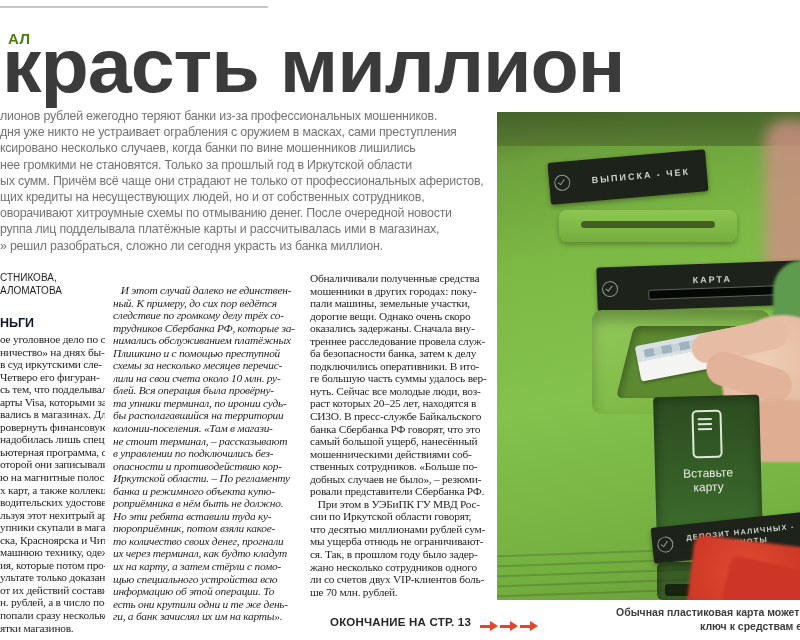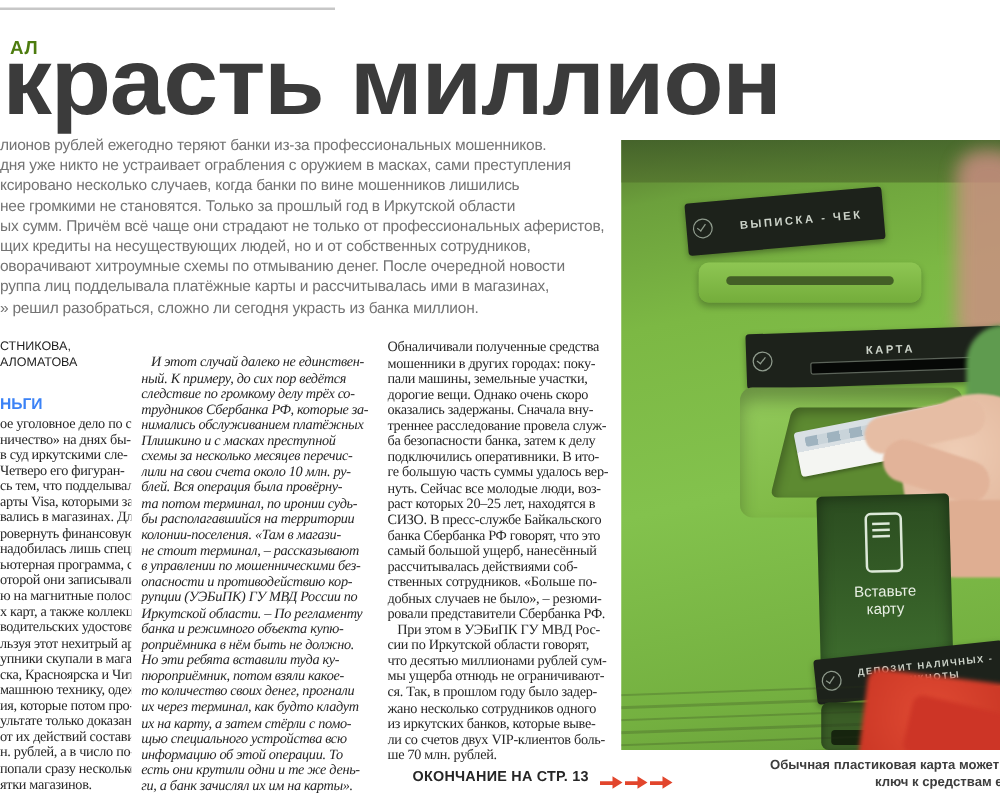--- a/index.html
+++ b/index.html
@@ -10,21 +10,21 @@
   .section{left:8px;top:30px;font-size:15px;font-weight:bold;color:#4d7c0f;letter-spacing:.5px;}
   .headline{left:2px;top:28px;font-size:76px;font-weight:bold;color:#3b3b3b;line-height:76px;
             white-space:nowrap;transform:scaleX(1.04);transform-origin:left top;letter-spacing:-1px;}
   
   .lead{left:0;top:108px;width:500px;}
   .lead .tline{height:16.2px;line-height:16.2px;font-size:12.4px;color:#737373;
                letter-spacing:-.2px;white-space:pre;}
   
   .byline{left:0;top:271px;}
   .byline .tline{height:13px;line-height:13px;font-size:10px;font-weight:normal;color:#1e1e1e;white-space:pre;}
-  .subhead{left:0;top:316px;font-size:12.5px;font-weight:bold;color:#3b82f6;}
+  .subhead{left:0;top:316px;font-size:12.5px;font-weight:bold;color:#0f172a;}
   
   .col{font-family:"Liberation Serif",serif;overflow:hidden;}
   .col .tline{height:12.55px;line-height:12.55px;font-size:11.4px;color:#262626;
               letter-spacing:-.25px;white-space:pre;}
   .col1{left:0;top:333px;width:105px;height:302px;}
   .col2{left:113px;top:284px;width:193px;height:366px;font-style:italic;}
   .col3{left:310px;top:272px;width:189px;height:342px;}
   
   .cont{left:330px;top:616px;display:flex;align-items:flex-end;}
   .cont-label{font-size:11.5px;font-weight:bold;color:#262626;letter-spacing:.2px;}
@@ -148,31 +148,30 @@
     <div class="tline">н. рублей, а в число по-</div>
     <div class="tline">попали сразу несколько</div>
     <div class="tline">ятки магазинов.</div>
   </div>
 <div class="abs col col2">
     <div class="tline">   И этот случай далеко не единствен-</div>
     <div class="tline">ный. К примеру, до сих пор ведётся</div>
     <div class="tline">следствие по громкому делу трёх со-</div>
     <div class="tline">трудников Сбербанка РФ, которые за-</div>
     <div class="tline">нимались обслуживанием платёжных</div>
-    <div class="tline">Плишкино и с масках преступной</div>
+    <div class="tline">Плишкино и с помощью преступной</div>
     <div class="tline">схемы за несколько месяцев перечис-</div>
     <div class="tline">лили на свои счета около 10 млн. ру-</div>
     <div class="tline">блей. Вся операция была провёрну-</div>
-    <div class="tline">та потом терминал, по иронии судь-</div>
+    <div class="tline">та упники терминал, по иронии судь-</div>
     <div class="tline">бы располагавшийся на территории</div>
     <div class="tline">колонии-поселения. «Там в магази-</div>
     <div class="tline">не стоит терминал, – рассказывают</div>
-    <div class="tline">в управлении по мошенническими без-</div>
+    <div class="tline">в управлении по подключились без-</div>
     <div class="tline">опасности и противодействию кор-</div>
-    <div class="tline">рупции (УЭБиПК) ГУ МВД России по</div>
     <div class="tline">Иркутской области. – По регламенту</div>
     <div class="tline">банка и режимного объекта купю-</div>
     <div class="tline">роприёмника в нём быть не должно.</div>
     <div class="tline">Но эти ребята вставили туда ку-</div>
     <div class="tline">пюроприёмник, потом взяли какое-</div>
     <div class="tline">то количество своих денег, прогнали</div>
     <div class="tline">их через терминал, как будто кладут</div>
     <div class="tline">их на карту, а затем стёрли с помо-</div>
     <div class="tline">щью специального устройства всю</div>
     <div class="tline">информацию об этой операции. То</div>
@@ -187,31 +186,30 @@
     <div class="tline">оказались задержаны. Сначала вну-</div>
     <div class="tline">треннее расследование провела служ-</div>
     <div class="tline">ба безопасности банка, затем к делу</div>
     <div class="tline">подключились оперативники. В ито-</div>
     <div class="tline">ге большую часть суммы удалось вер-</div>
     <div class="tline">нуть. Сейчас все молодые люди, воз-</div>
     <div class="tline">раст которых 20–25 лет, находятся в</div>
     <div class="tline">СИЗО. В пресс-службе Байкальского</div>
     <div class="tline">банка Сбербанка РФ говорят, что это</div>
     <div class="tline">самый большой ущерб, нанесённый</div>
-    <div class="tline">рассчитывалась действиями соб-</div>
+    <div class="tline">мошенническими действиями соб-</div>
     <div class="tline">ственных сотрудников. «Больше по-</div>
     <div class="tline">добных случаев не было», – резюми-</div>
     <div class="tline">ровали представители Сбербанка РФ.</div>
     <div class="tline">   При этом в УЭБиПК ГУ МВД Рос-</div>
     <div class="tline">сии по Иркутской области говорят,</div>
     <div class="tline">что десятью миллионами рублей сум-</div>
     <div class="tline">мы ущерба отнюдь не ограничивают-</div>
     <div class="tline">ся. Так, в прошлом году было задер-</div>
     <div class="tline">жано несколько сотрудников одного</div>
-    <div class="tline">из иркутских банков, которые выве-</div>
     <div class="tline">ли со счетов двух VIP-клиентов боль-</div>
     <div class="tline">ше 70 млн. рублей.</div>
   </div>
 
 <div class="abs cont">
   <span class="cont-label">ОКОНЧАНИЕ НА СТР. 13</span>
   <span class="arr"></span>
   <span class="arr"></span>
   <span class="arr"></span>
 </div>

